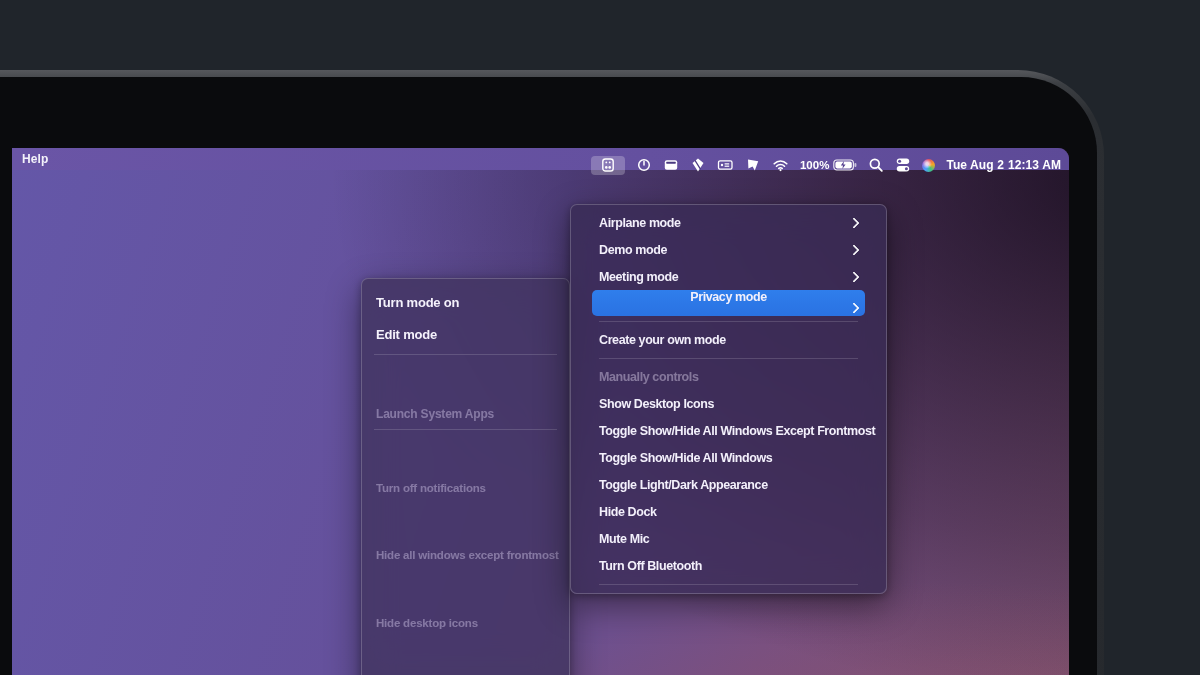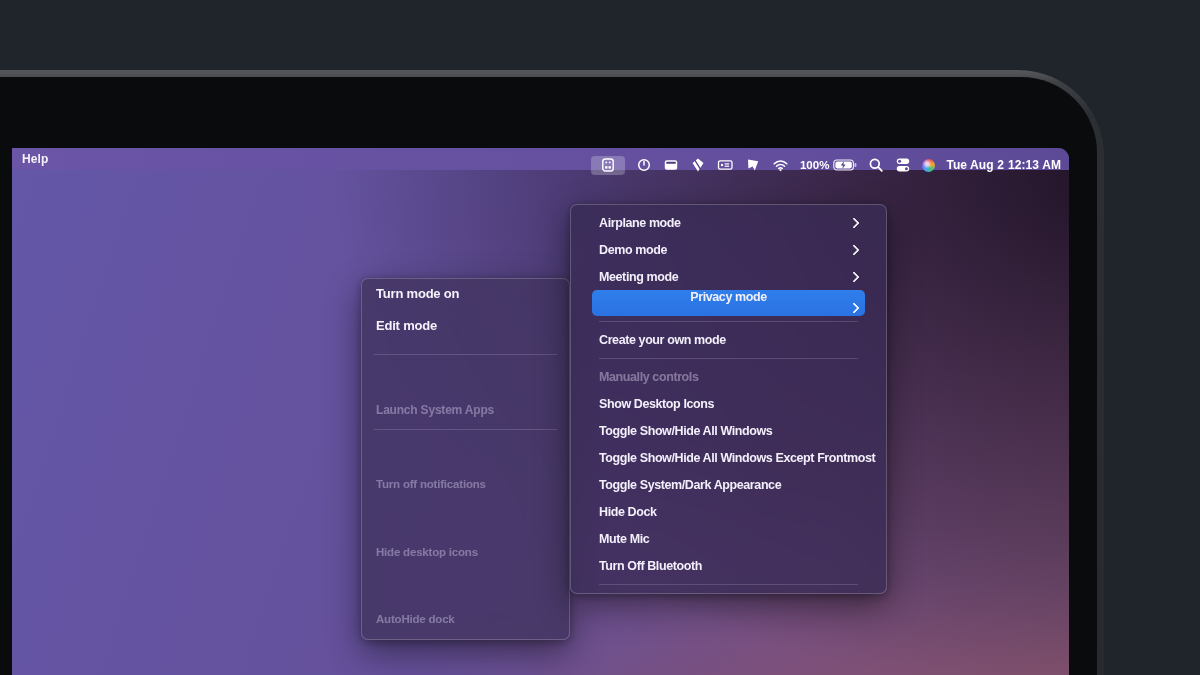--- a/index.html
+++ b/index.html
@@ -53,21 +53,21 @@
     font-size:12.5px;font-weight:700;letter-spacing:-0.4px;white-space:nowrap;}
   .row .lbl{pointer-events:none;}
   .row.selected{background:linear-gradient(180deg,#2f7eec,#2a72e2);margin:0 5px;padding:0 7px;
     border-radius:5px;height:26px;flex-direction:column;}
   .row.header{color:rgba(230,222,246,0.42);}
   .chev{width:6px;height:6px;border-right:2.2px solid rgba(255,255,255,0.95);
     border-top:2.2px solid rgba(255,255,255,0.95);transform:rotate(45deg);
     margin-left:auto;border-radius:1px;flex:0 0 auto;}
   .sep{height:1px;margin:4.5px 12px;background:rgba(255,255,255,0.15);}
 
-  .sub-row{display:flex;align-items:flex-start;padding:0 14px;white-space:nowrap;}
+  .sub-row{display:flex;align-items:center;padding:0 14px;white-space:nowrap;}
   .sub-row.primary{height:32px;color:#f5f2fc;font-size:13px;font-weight:700;letter-spacing:-0.2px;}
   .sub-row.launch{height:22px;font-size:12px;}
   .sub-row.small{height:19.5px;font-size:11.5px;}
   .sub-row.disabled{color:rgba(228,218,248,0.40);font-weight:700;letter-spacing:-0.2px;margin-top:48px;}
   .submenu .sep{margin:4px 12px;}
 
   svg{display:block;}
 </style>
 </head>
 <body>
@@ -174,20 +174,23 @@
       </div>
       <div class="sep"></div>
       <div class="sub-row launch disabled">
         <span class="lbl">Launch System Apps</span>
       </div>
       <div class="sep"></div>
       <div class="sub-row small disabled">
         <span class="lbl">Turn off notifications</span>
       </div>
       <div class="sub-row small disabled">
+        <span class="lbl">Hide all windows except frontmost</span>
+      </div>
+      <div class="sub-row small disabled">
         <span class="lbl">Hide desktop icons</span>
       </div>
       <div class="sub-row small disabled">
         <span class="lbl">AutoHide dock</span>
       </div>
     </div>
 
     <div class="panel mainmenu">
       <div class="row">
         <span class="lbl">Airplane mode</span>
@@ -210,27 +213,27 @@
         <span class="lbl">Create your own mode</span>
       </div>
       <div class="sep"></div>
       <div class="row header">
         <span class="lbl">Manually controls</span>
       </div>
       <div class="row">
         <span class="lbl">Show Desktop Icons</span>
       </div>
       <div class="row">
+        <span class="lbl">Toggle Show/Hide All Windows Except Frontmost</span>
+      </div>
+      <div class="row">
         <span class="lbl">Toggle Show/Hide All Windows</span>
       </div>
       <div class="row">
-        <span class="lbl">Toggle Show/Hide All Windows Except Frontmost</span>
-      </div>
-      <div class="row">
-        <span class="lbl">Toggle System/Dark Appearance</span>
+        <span class="lbl">Toggle Light/Dark Appearance</span>
       </div>
       <div class="row">
         <span class="lbl">Hide Dock</span>
       </div>
       <div class="row">
         <span class="lbl">Mute Mic</span>
       </div>
       <div class="row">
         <span class="lbl">Turn Off Bluetooth</span>
       </div>

